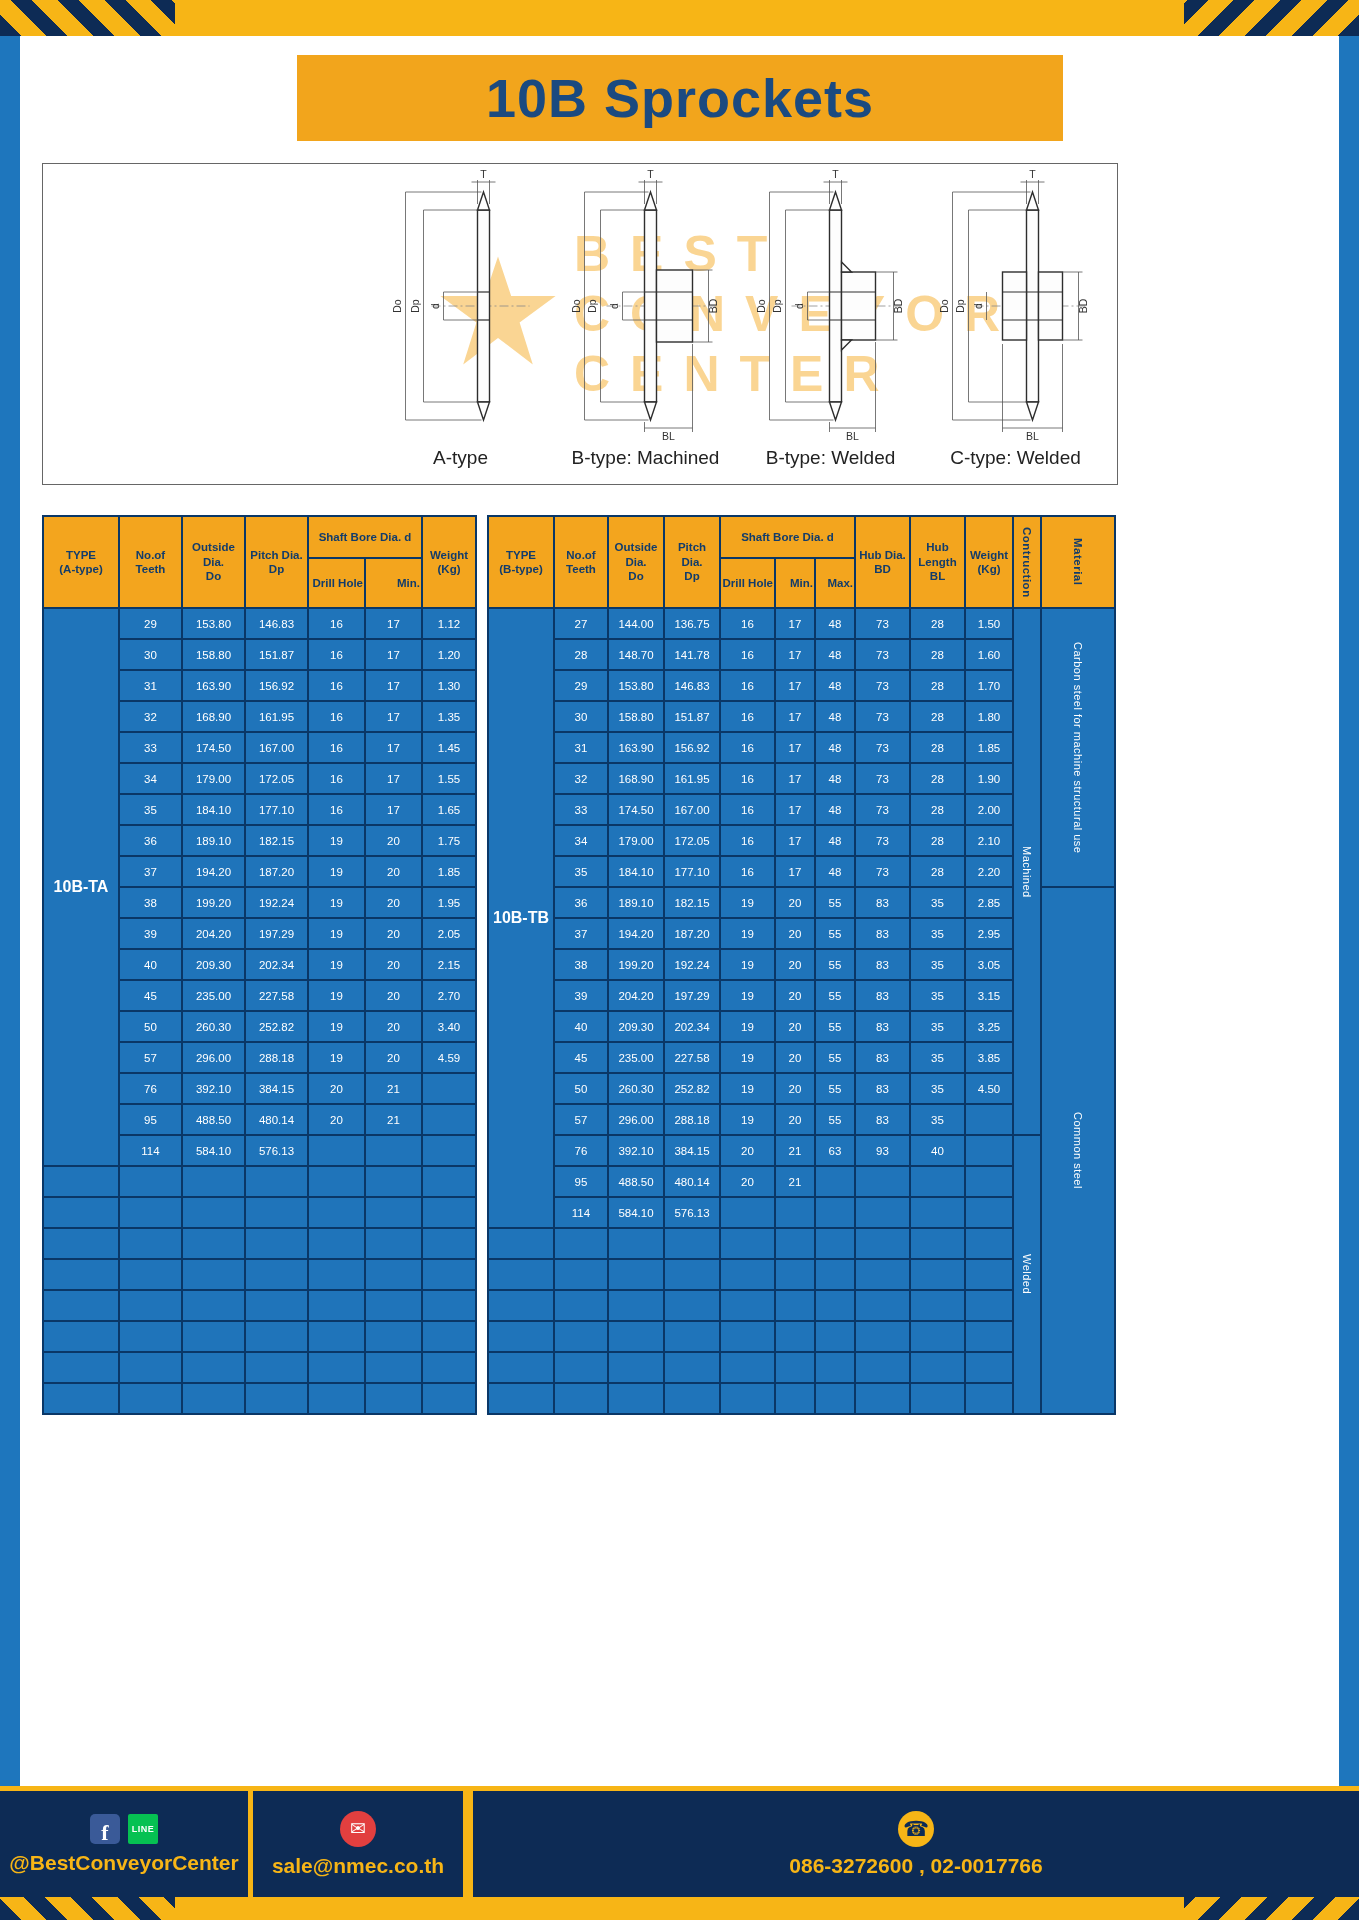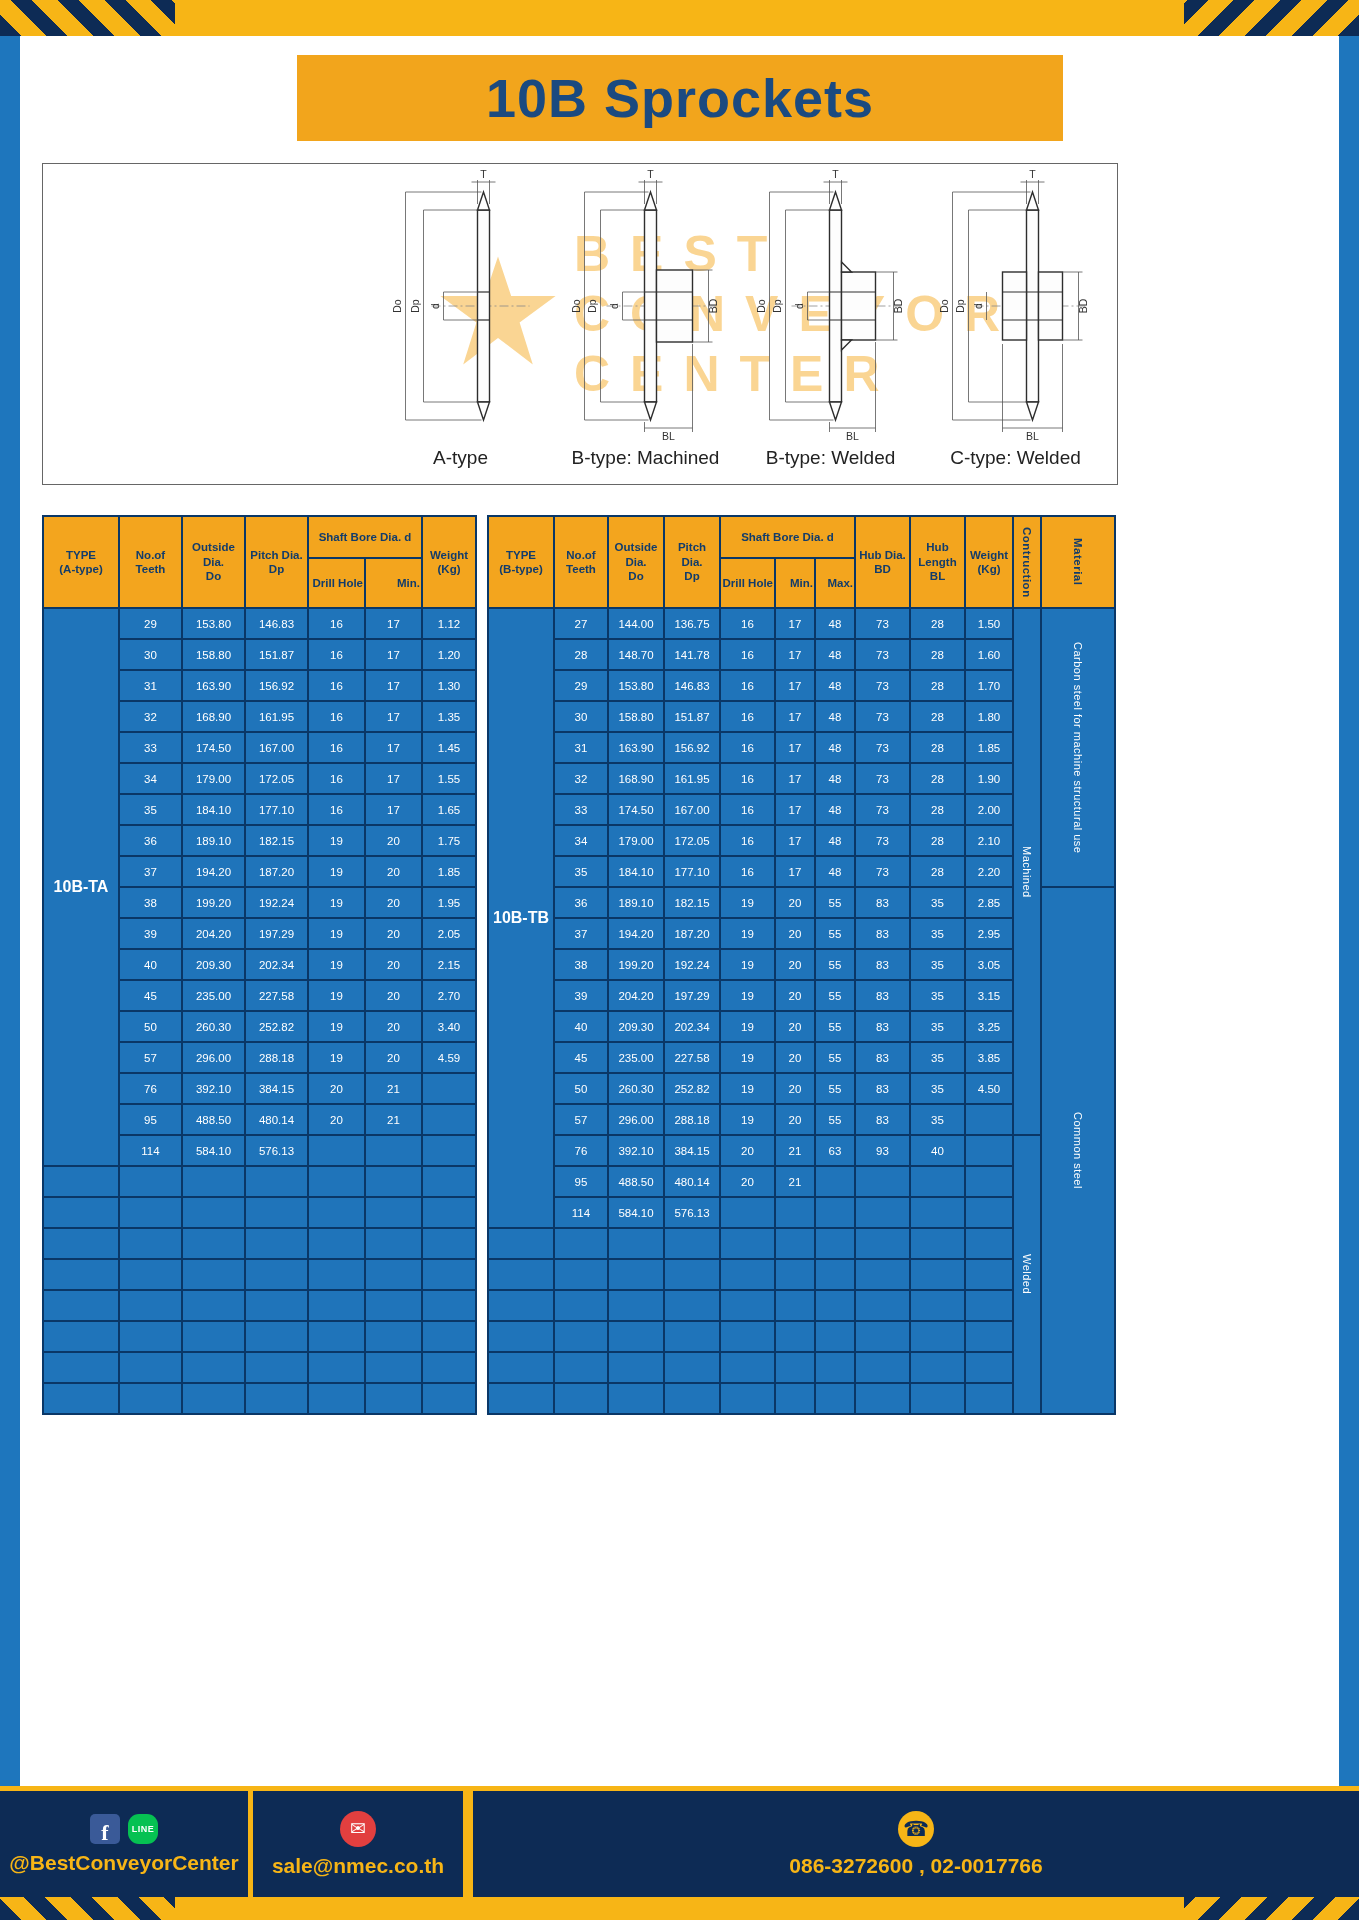--- a/index.html
+++ b/index.html
@@ -57,21 +57,21 @@
   
   .footer-line { position:absolute; left:0; top:1786px; width:100%; height:5px; background:#f7b516; }
   .footer { position:absolute; left:0; top:1791px; width:100%; height:106px; background:#0d2b55; display:flex; }
   .f-sep { width:5px; background:#f7b516; }
   .f-sec { display:flex; flex-direction:column; align-items:center; justify-content:center; gap:7px; }
   .f-sec.w1 { width:248px; } .f-sec.w2 { width:210px; } .f-sec.w3 { width:348px; } .f-sec.w4 { flex:1; }
   .f-text { color:#f7b516; font-size:21px; font-weight:bold; white-space:nowrap; }
   .f-icons { display:flex; gap:8px; align-items:center; }
   .fb-icon { width:30px; height:30px; background:#3a5a98; border-radius:5px; color:#fff; font-weight:bold; font-size:22px;
              display:flex; align-items:flex-end; justify-content:center; font-family:"Liberation Serif", serif; line-height:.95; }
-  .line-icon { width:30px; height:30px; background:#06c152; border-radius:11px; color:#fff; font-weight:bold; font-size:9px;
+  .line-icon { width:30px; height:30px; background:#06c152; border-radius:2px; color:#fff; font-weight:bold; font-size:9px;
                display:flex; align-items:center; justify-content:center; letter-spacing:.5px; }
   .circle-icon { width:36px; height:36px; border-radius:50%; display:flex; align-items:center; justify-content:center; color:#fff; font-size:19px; }
   .mail { background:#e23f3f; }
   .globe { background:#3fb3e8; }
   .phone { background:#f7b516; color:#0d2b55; font-size:21px; }
 </style>
 </head>
 <body>
 
 <div class="page">

